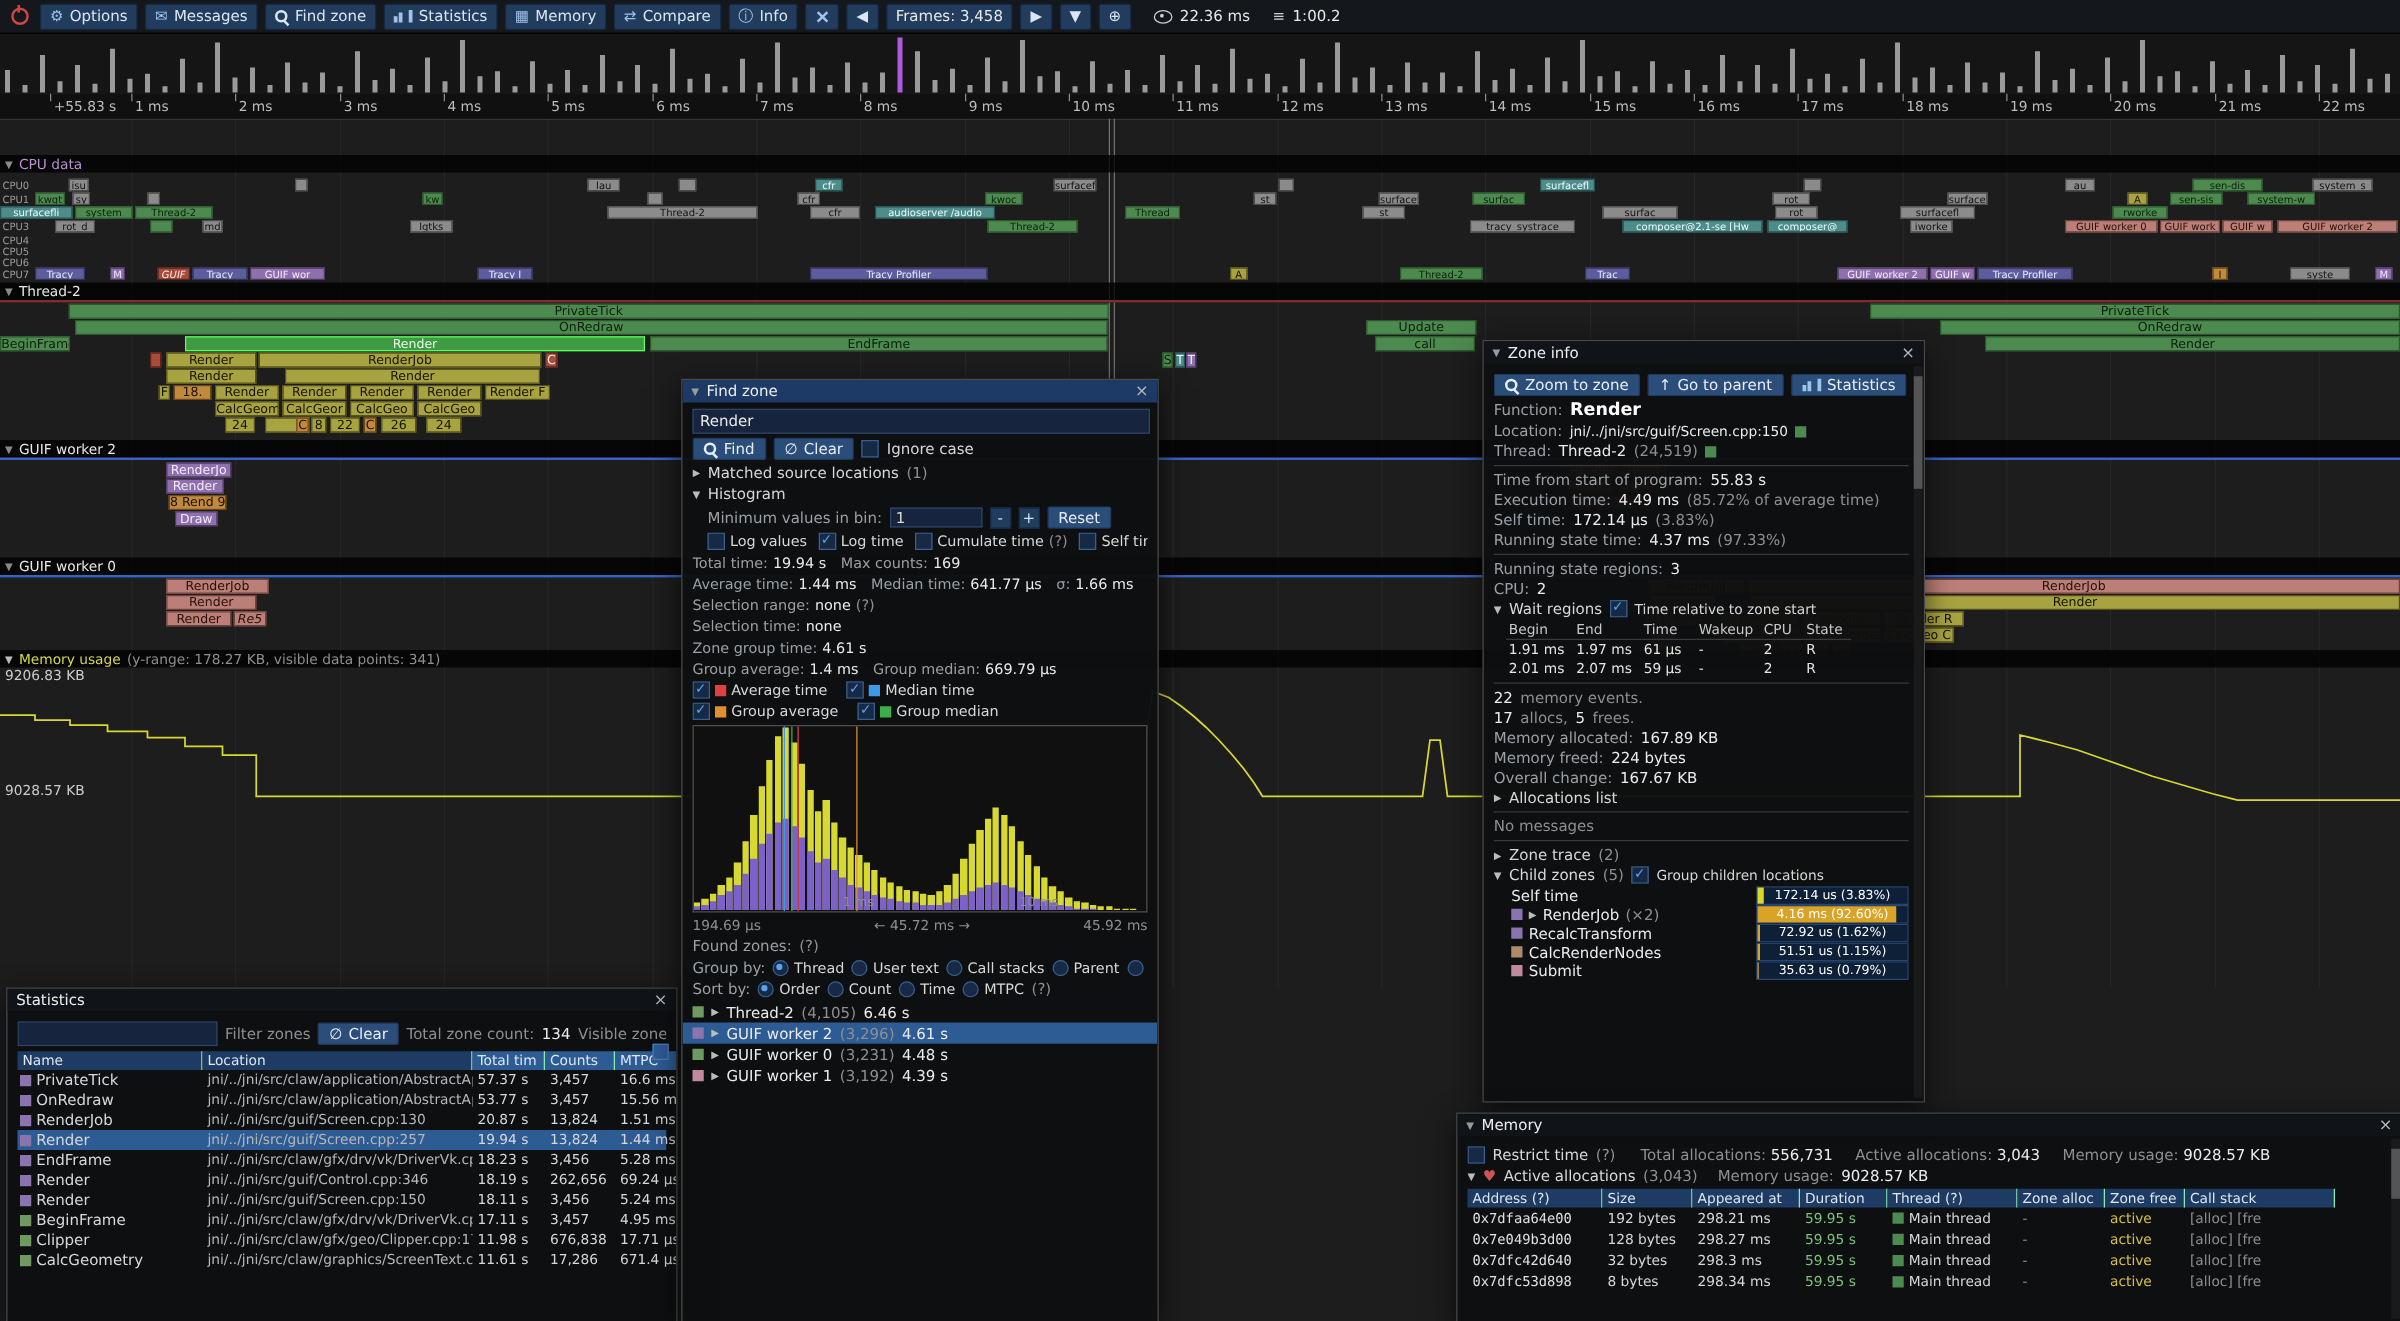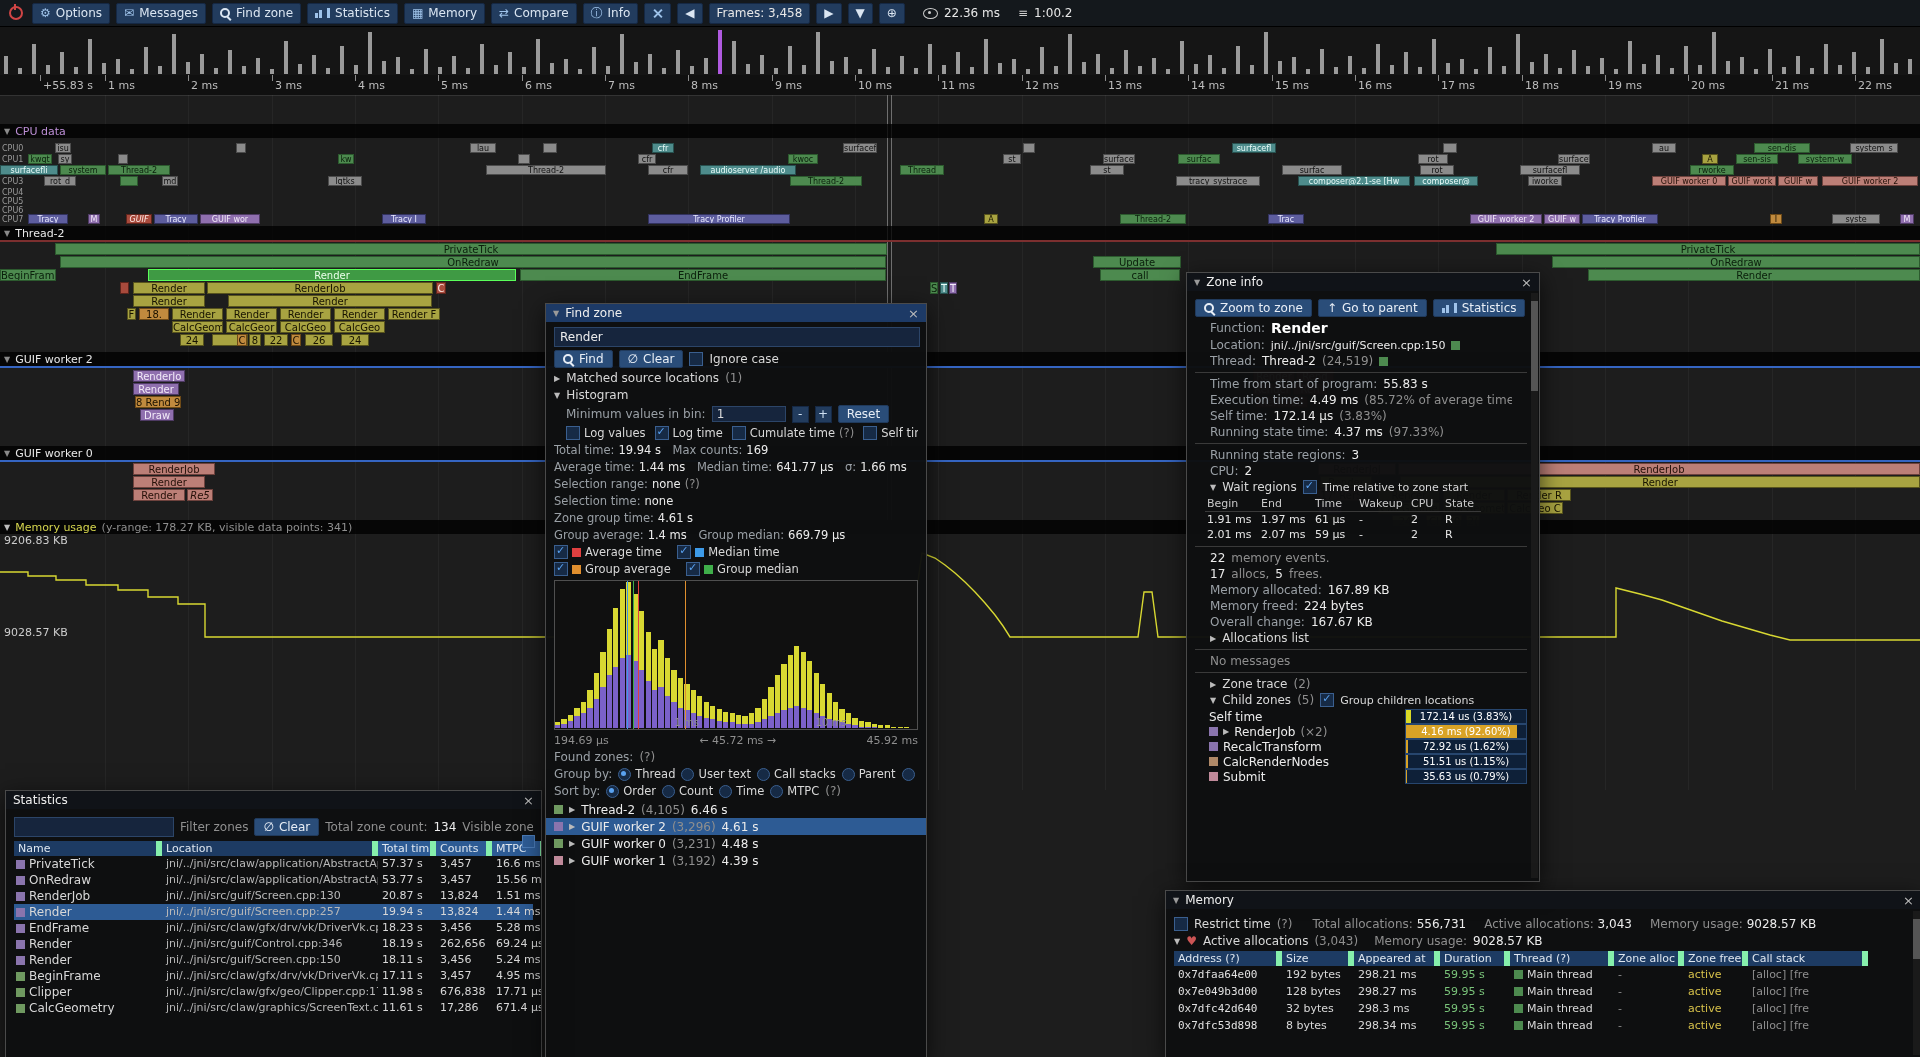--- a/index.html
+++ b/index.html
@@ -81,21 +81,21 @@
   .cb{position:relative;display:inline-block;width:12px;height:12px;background:#162a45;border:1px solid #3a5f8f;flex:0 0 auto;cursor:pointer;}
   .cb.on::after{content:"✓";position:absolute;left:1px;top:-2px;color:#5aa2f0;font-size:11px;}
   .rd{position:relative;display:inline-block;width:11px;height:11px;background:#162a45;border:1px solid #3a5f8f;border-radius:50%;flex:0 0 auto;cursor:pointer;}
   .rd.on::after{content:"";position:absolute;left:2px;top:2px;width:5px;height:5px;border-radius:50%;background:#5aa2f0;}
   .sw{display:inline-block;width:9px;height:9px;flex:0 0 auto;}
   .sep{border-top:1px solid #3a3a3a;margin:4px 0;}
   input{background:#16253d;border:1px solid #2c4568;color:#ececec;font-family:inherit;font-size:12px;height:16px;padding:1px 5px;outline:none;}
 
   
   #win-stats .flt-input{width:148px;}
-  .sth{background:#1d3b63;color:#dfe7f0;font-size:11px;padding:1px 4px;border-right:6px solid #86efac;overflow:hidden;white-space:nowrap;}
+  .sth{background:#1d3b63;color:#dfe7f0;font-size:11px;padding:1px 4px;border-right:1px solid #86efac;overflow:hidden;white-space:nowrap;}
   .sth.sorted{background:#2d5b94;}
   .stgrid{display:grid;grid-template-columns:148px 216px 58px 56px 54px;margin-top:4px;}
   .strow{display:grid;grid-template-columns:148px 216px 58px 56px 54px;height:16px;line-height:16px;}
   .strow.sel{background:#2d5b94;}
   .stc{overflow:hidden;white-space:nowrap;padding:0 4px;font-size:11px;}
   .stc.nm{display:flex;align-items:center;gap:4px;font-size:12px;padding-left:2px;}
   .stc.loc{color:#b8b8b8;}
   .mini-sq{position:absolute;right:6px;top:26px;width:11px;height:11px;background:#2d5b94;border:1px solid #4a7ab5;}
 
   
@@ -108,21 +108,21 @@
   .hb{position:absolute;bottom:1px;width:5px;background:#d8d832;}
   .hbp{position:absolute;bottom:1px;width:5px;background:#7b61c9;}
   .hline{position:absolute;top:0;bottom:0;width:1px;}
   .hax{position:absolute;bottom:1px;font-size:10px;color:#8f8f8f;}
   .fz-axis{display:flex;justify-content:space-between;color:#8f8f8f;font-size:11px;margin:2px 0;}
   .fzg-row{display:flex;align-items:center;gap:6px;height:17px;margin:0 -8px;padding:0 8px;white-space:nowrap;overflow:hidden;cursor:pointer;}
   .fzg-row.sel{background:#2d5b94;}
 
   
   .zi-func{font-size:14px;font-weight:bold;color:#fff;}
-  .zi-row{display:flex;align-items:center;gap:6px;margin:2px 15px;white-space:nowrap;overflow:hidden;}
+  .zi-row{display:flex;align-items:center;gap:6px;margin:2px 0;white-space:nowrap;overflow:hidden;}
   .waitgrid{display:grid;grid-template-columns:54px 54px 44px 52px 34px 38px;font-size:11px;margin:2px 0 2px 10px;}
   .waitgrid .wh{color:#c9c9c9;border-bottom:1px solid #3a3a3a;padding:1px 2px;}
   .waitgrid .wc{padding:1px 2px;color:#e6e6e6;}
   .child-row{display:flex;align-items:center;gap:5px;height:15px;padding-left:14px;white-space:nowrap;overflow:hidden;}
   .pbar{position:relative;margin-left:auto;width:120px;height:13px;background:#0e2038;border:1px solid #27466e;flex:0 0 auto;}
   .pbar .fill{position:absolute;left:0;top:0;bottom:0;background:#d9a326;}
   .pbar .ptxt{position:absolute;inset:0;text-align:center;font-size:10px;line-height:13px;color:#fff;}
   .vscroll{position:absolute;right:1px;top:20px;bottom:3px;width:7px;background:#1a1a1a;}
   .vscroll .thumb{width:7px;height:90px;background:#555;margin-top:8px;}
 

